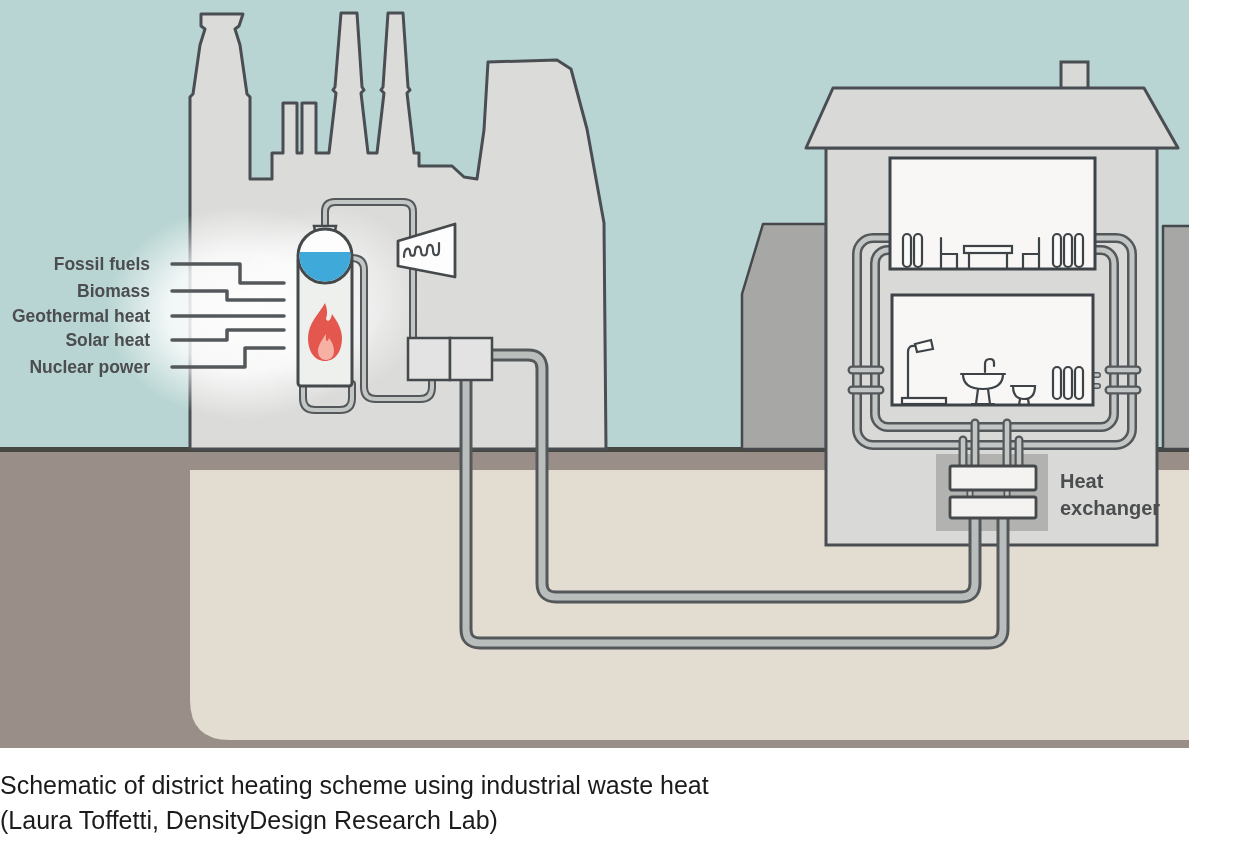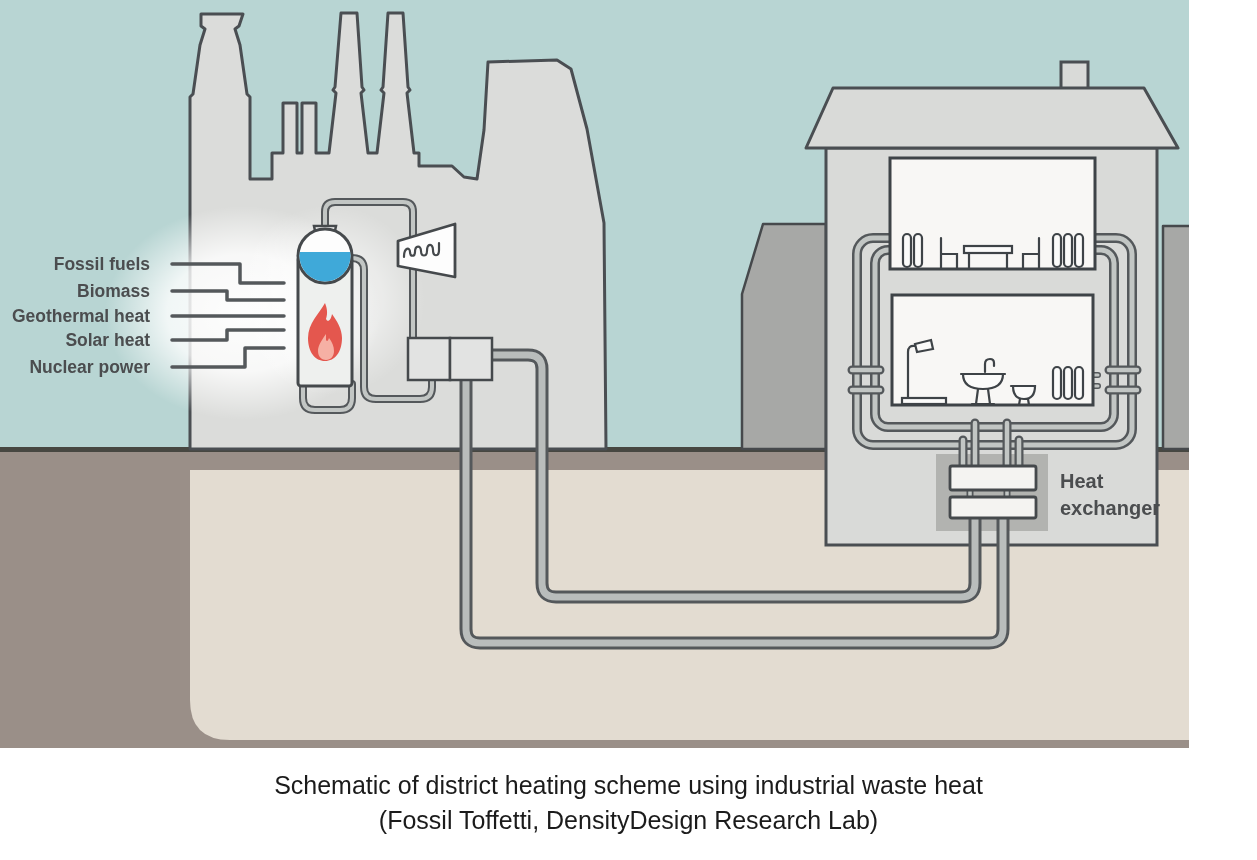--- a/index.html
+++ b/index.html
@@ -19,21 +19,20 @@
   }
   .hx-label{
     font-family:"Liberation Sans",sans-serif;
     font-weight:bold;
     font-size:20px;
     fill:#4b4d4f;
   }
   .caption{
     position:absolute;
     left:0;top:768px;width:1257px;
-    text-align:center;
     color:#1b1b1b;
     font-size:25px;
     line-height:35px;
     font-family:"Liberation Sans",sans-serif;
   }
 </style>
 </head>
 <body>
 
 <div class="canvas">
@@ -208,16 +207,16 @@
   <text class="src-label" x="150" y="322" text-anchor="end">Geothermal heat</text>
   <text class="src-label" x="150" y="346" text-anchor="end">Solar heat</text>
   <text class="src-label" x="150" y="373" text-anchor="end">Nuclear power</text>
 
   <text class="hx-label" x="1060" y="488">Heat</text>
   <text class="hx-label" x="1060" y="515">exchanger</text>
 </svg>
 
 <div class="caption">
   <div>Schematic of district heating scheme using industrial waste heat</div>
-  <div>(Fossil Toffetti, DensityDesign Research Lab)</div>
+  <div>(Laura Toffetti, DensityDesign Research Lab)</div>
 </div>
 
 </div>
 
 </body></html>

